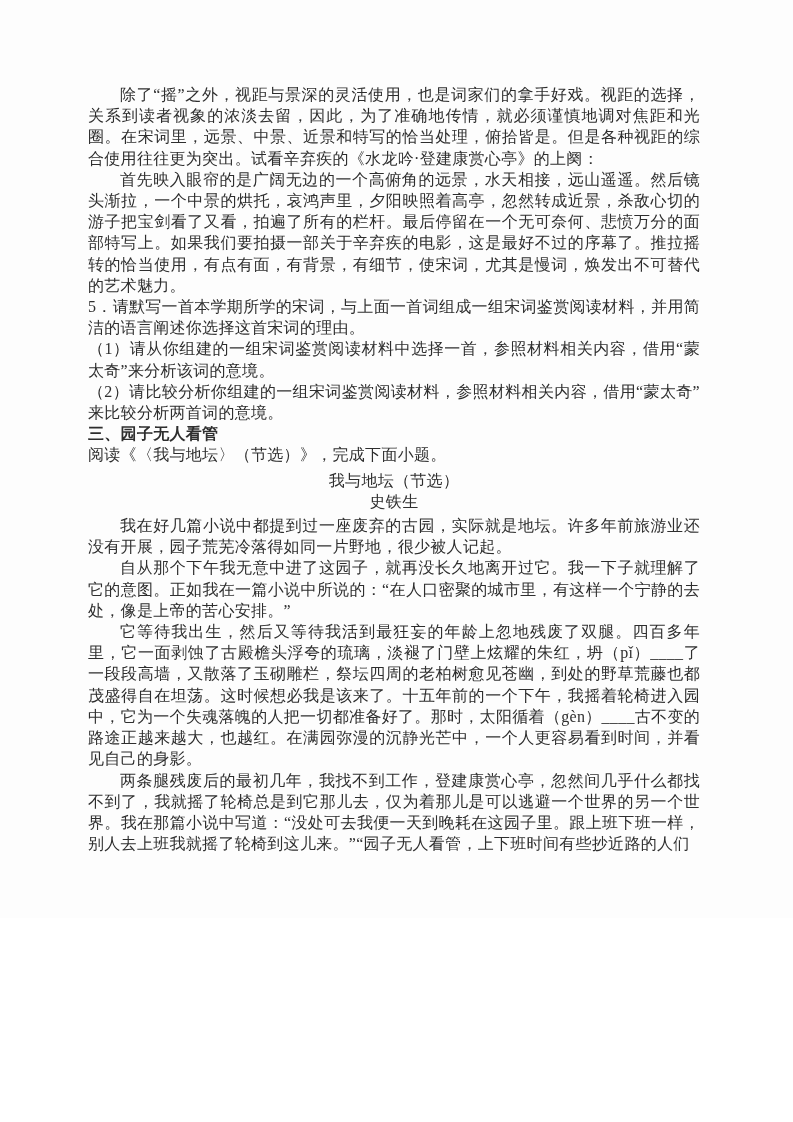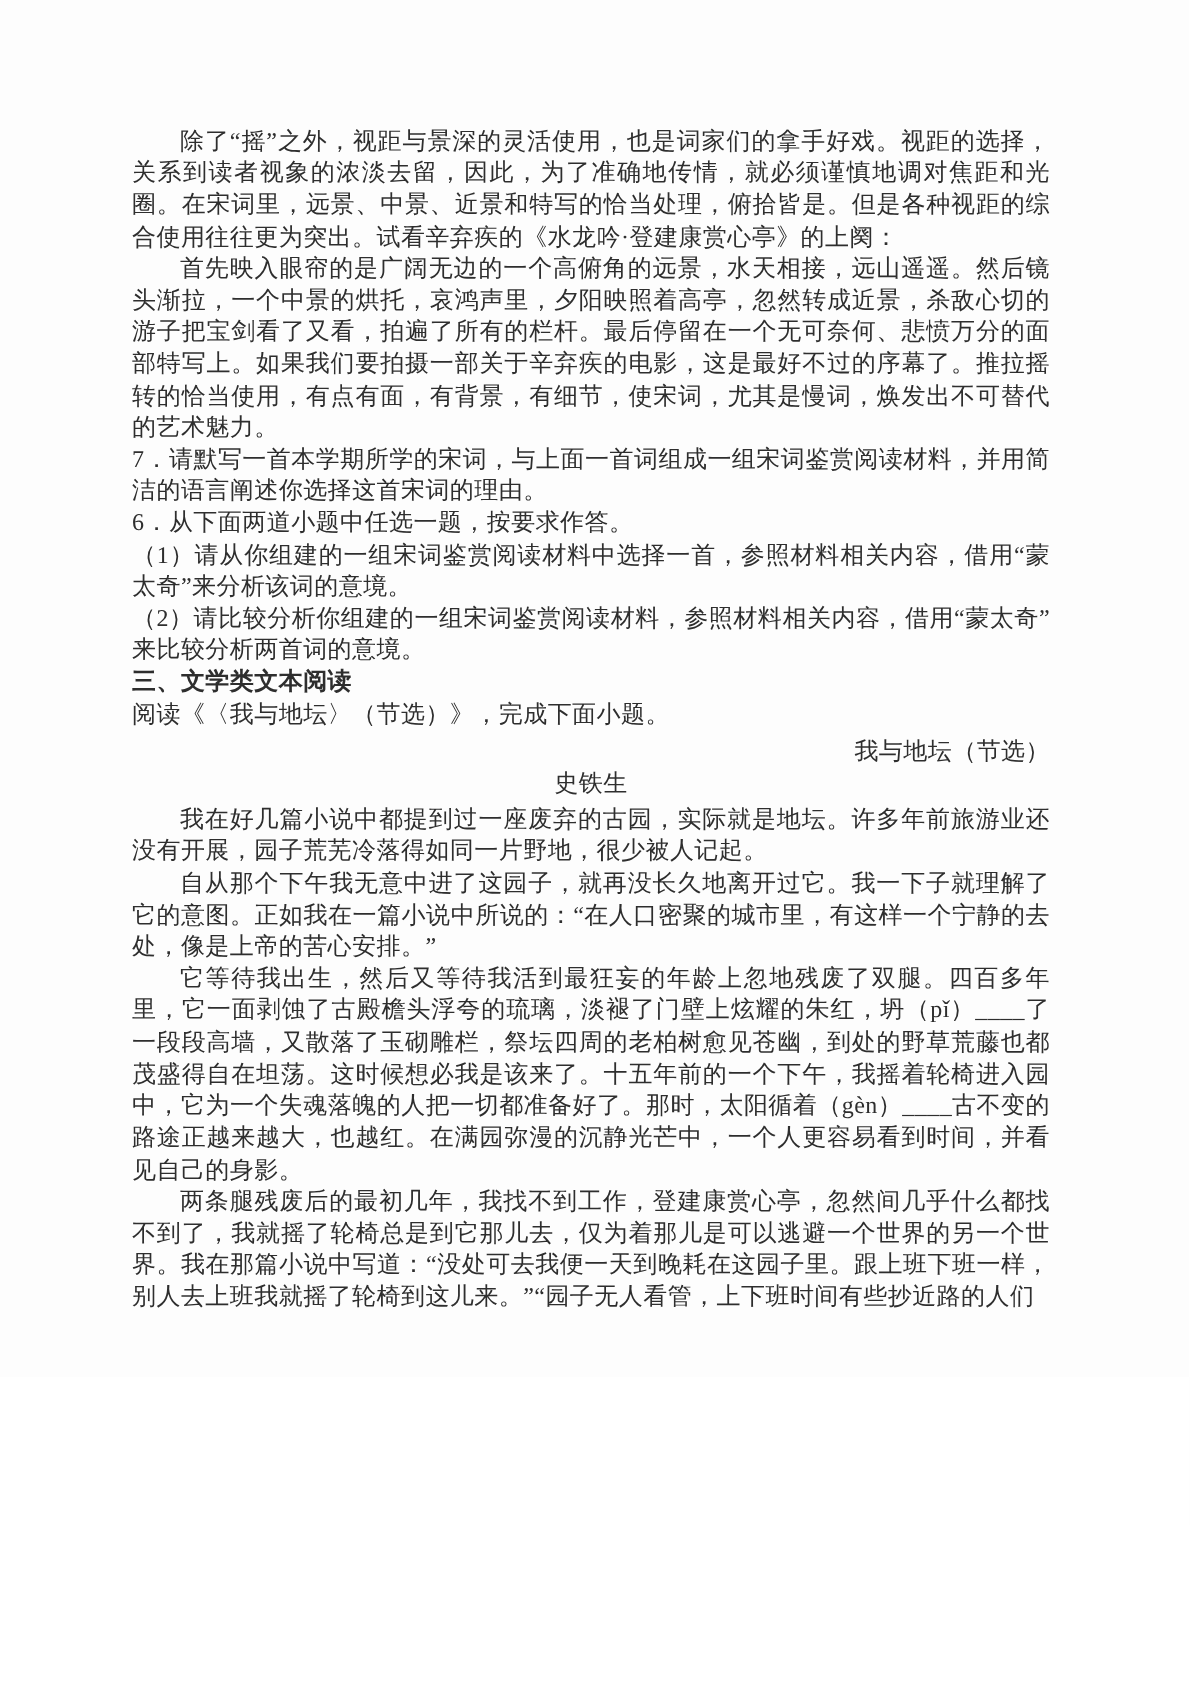--- a/index.html
+++ b/index.html
@@ -26,21 +26,21 @@
     text-align: justify;
     letter-spacing: 0.3px;
   }
   .textblock p {
     margin: 0;
     padding: 0;
   }
   .indent { text-indent: 2em; }
   .center { text-align: center; text-indent: 0; }
   .bold { font-weight: bold; }
-  .title-line { margin-top: 4px !important; text-align: right; }
+  .title-line { margin-top: 4px !important; }
   .author-line { margin-bottom: 3px !important; }
   .watermark-bar {
     position: absolute;
     left: 238px;
     top: 1056px;
     width: 320px;
     height: 14px;
     background: linear-gradient(to right,
       #c6c6c6 0%, #d2d2d2 6%, #cdcdcd 18%, #d6d6d6 24%,
       #e6e6e6 27%, #dcdcdc 40%, #d8d8d8 60%, #dedede 80%, #d5d5d5 100%);
@@ -53,29 +53,28 @@
 <body>
 
 <div class="page">
   <div class="textblock">
 
     <p class="indent">除了“摇”之外，视距与景深的灵活使用，也是词家们的拿手好戏。视距的选择，关系到读者视象的浓淡去留，因此，为了准确地传情，就必须谨慎地调对焦距和光圈。在宋词里，远景、中景、近景和特写的恰当处理，俯拾皆是。但是各种视距的综合使用往往更为突出。试看辛弃疾的《水龙吟·登建康赏心亭》的上阕：</p>
 
 
     <p class="indent">首先映入眼帘的是广阔无边的一个高俯角的远景，水天相接，远山遥遥。然后镜头渐拉，一个中景的烘托，哀鸿声里，夕阳映照着高亭，忽然转成近景，杀敌心切的游子把宝剑看了又看，拍遍了所有的栏杆。最后停留在一个无可奈何、悲愤万分的面部特写上。如果我们要拍摄一部关于辛弃疾的电影，这是最好不过的序幕了。推拉摇转的恰当使用，有点有面，有背景，有细节，使宋词，尤其是慢词，焕发出不可替代的艺术魅力。</p>
 
-    <p>7．请默写一首本学期所学的宋词，与上面一首词组成一组宋词鉴赏阅读材料，并用简洁的语言阐述你选择这首宋词的理由。</p>
+    <p>5．请默写一首本学期所学的宋词，与上面一首词组成一组宋词鉴赏阅读材料，并用简洁的语言阐述你选择这首宋词的理由。</p>
 
-    <p>6．从下面两道小题中任选一题，按要求作答。</p>
 
     <p>（1）请从你组建的一组宋词鉴赏阅读材料中选择一首，参照材料相关内容，借用“蒙太奇”来分析该词的意境。</p>
 
     <p>（2）请比较分析你组建的一组宋词鉴赏阅读材料，参照材料相关内容，借用“蒙太奇”来比较分析两首词的意境。</p>
 
-    <p class="bold">三、文学类文本阅读</p>
+    <p class="bold">三、园子无人看管</p>
 
     <p>阅读《〈我与地坛〉（节选）》，完成下面小题。</p>
 
     <p class="center title-line">我与地坛（节选）</p>
 
     <p class="center author-line">史铁生</p>
 
     <p class="indent">我在好几篇小说中都提到过一座废弃的古园，实际就是地坛。许多年前旅游业还没有开展，园子荒芜冷落得如同一片野地，很少被人记起。</p>
 
 

